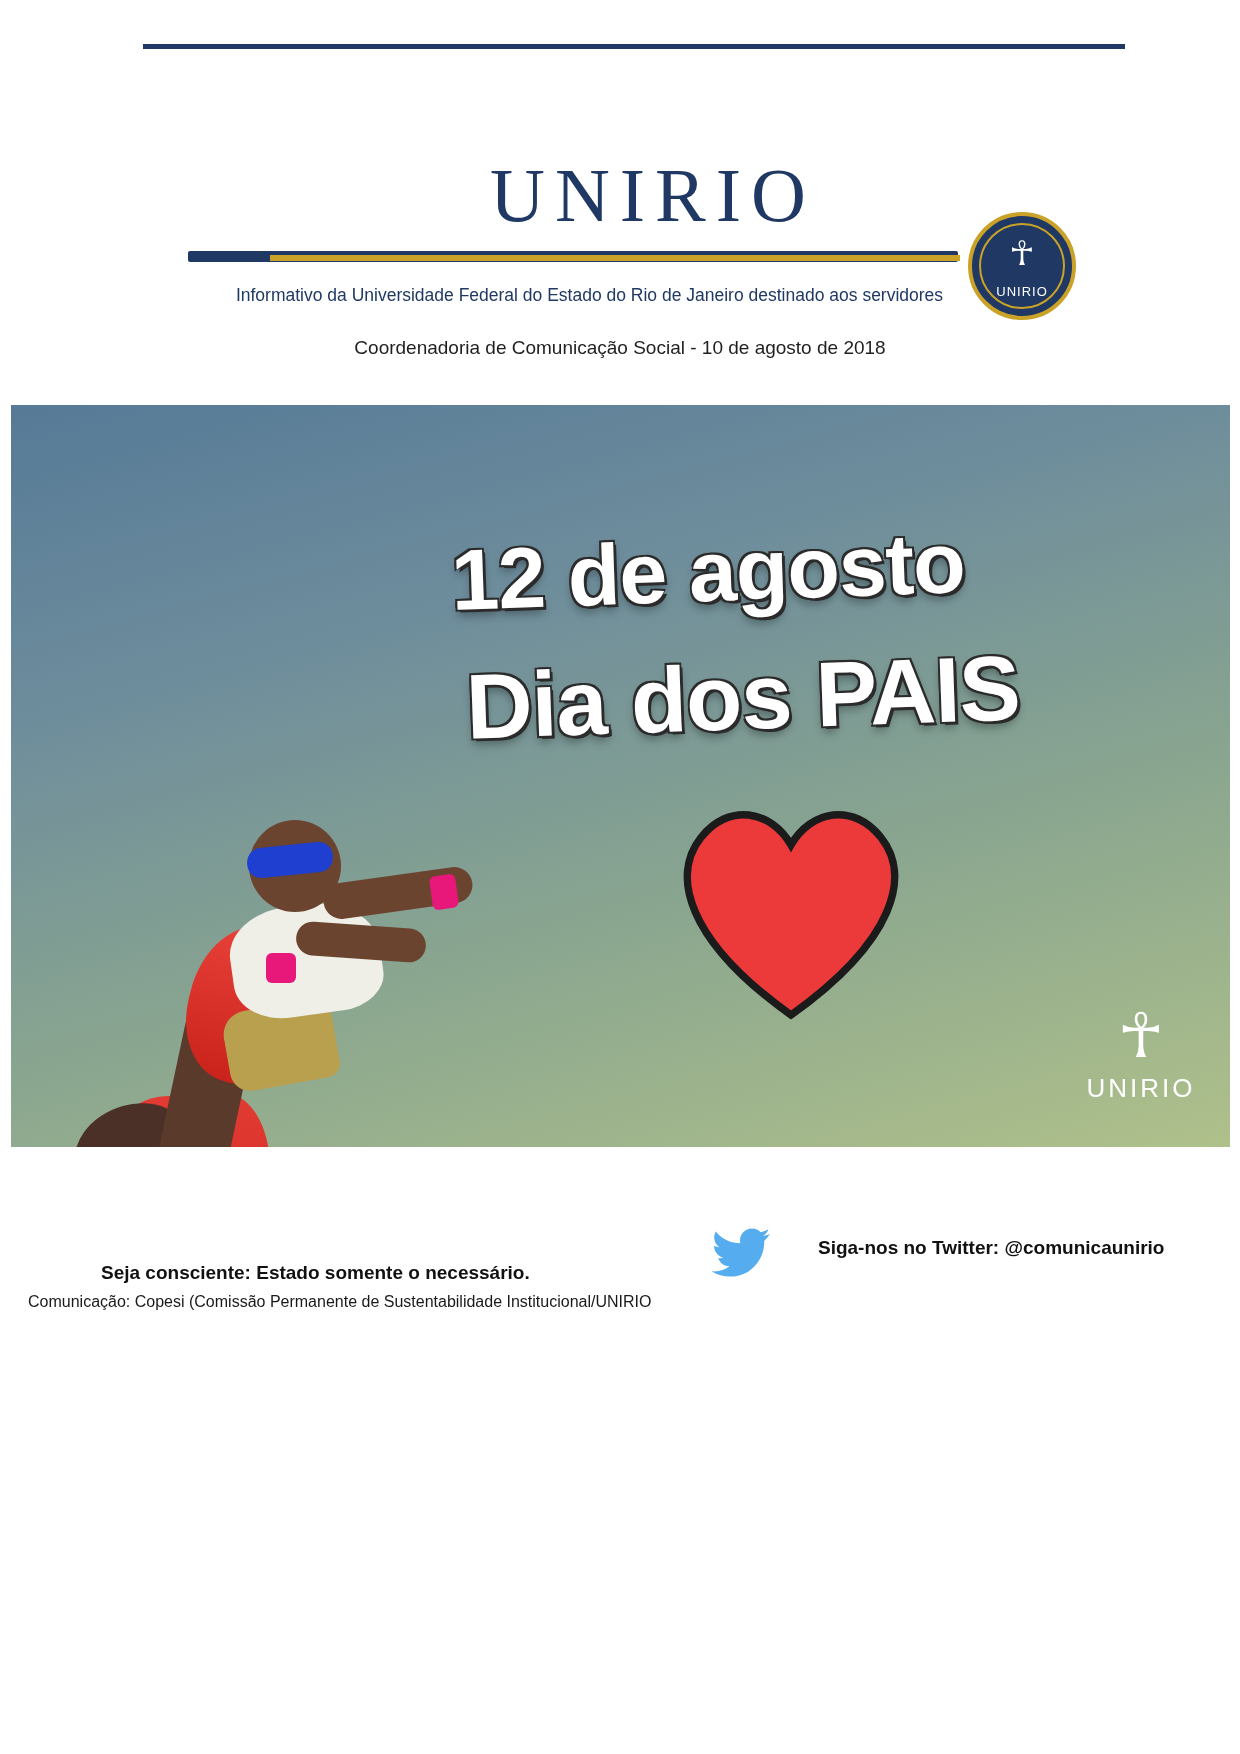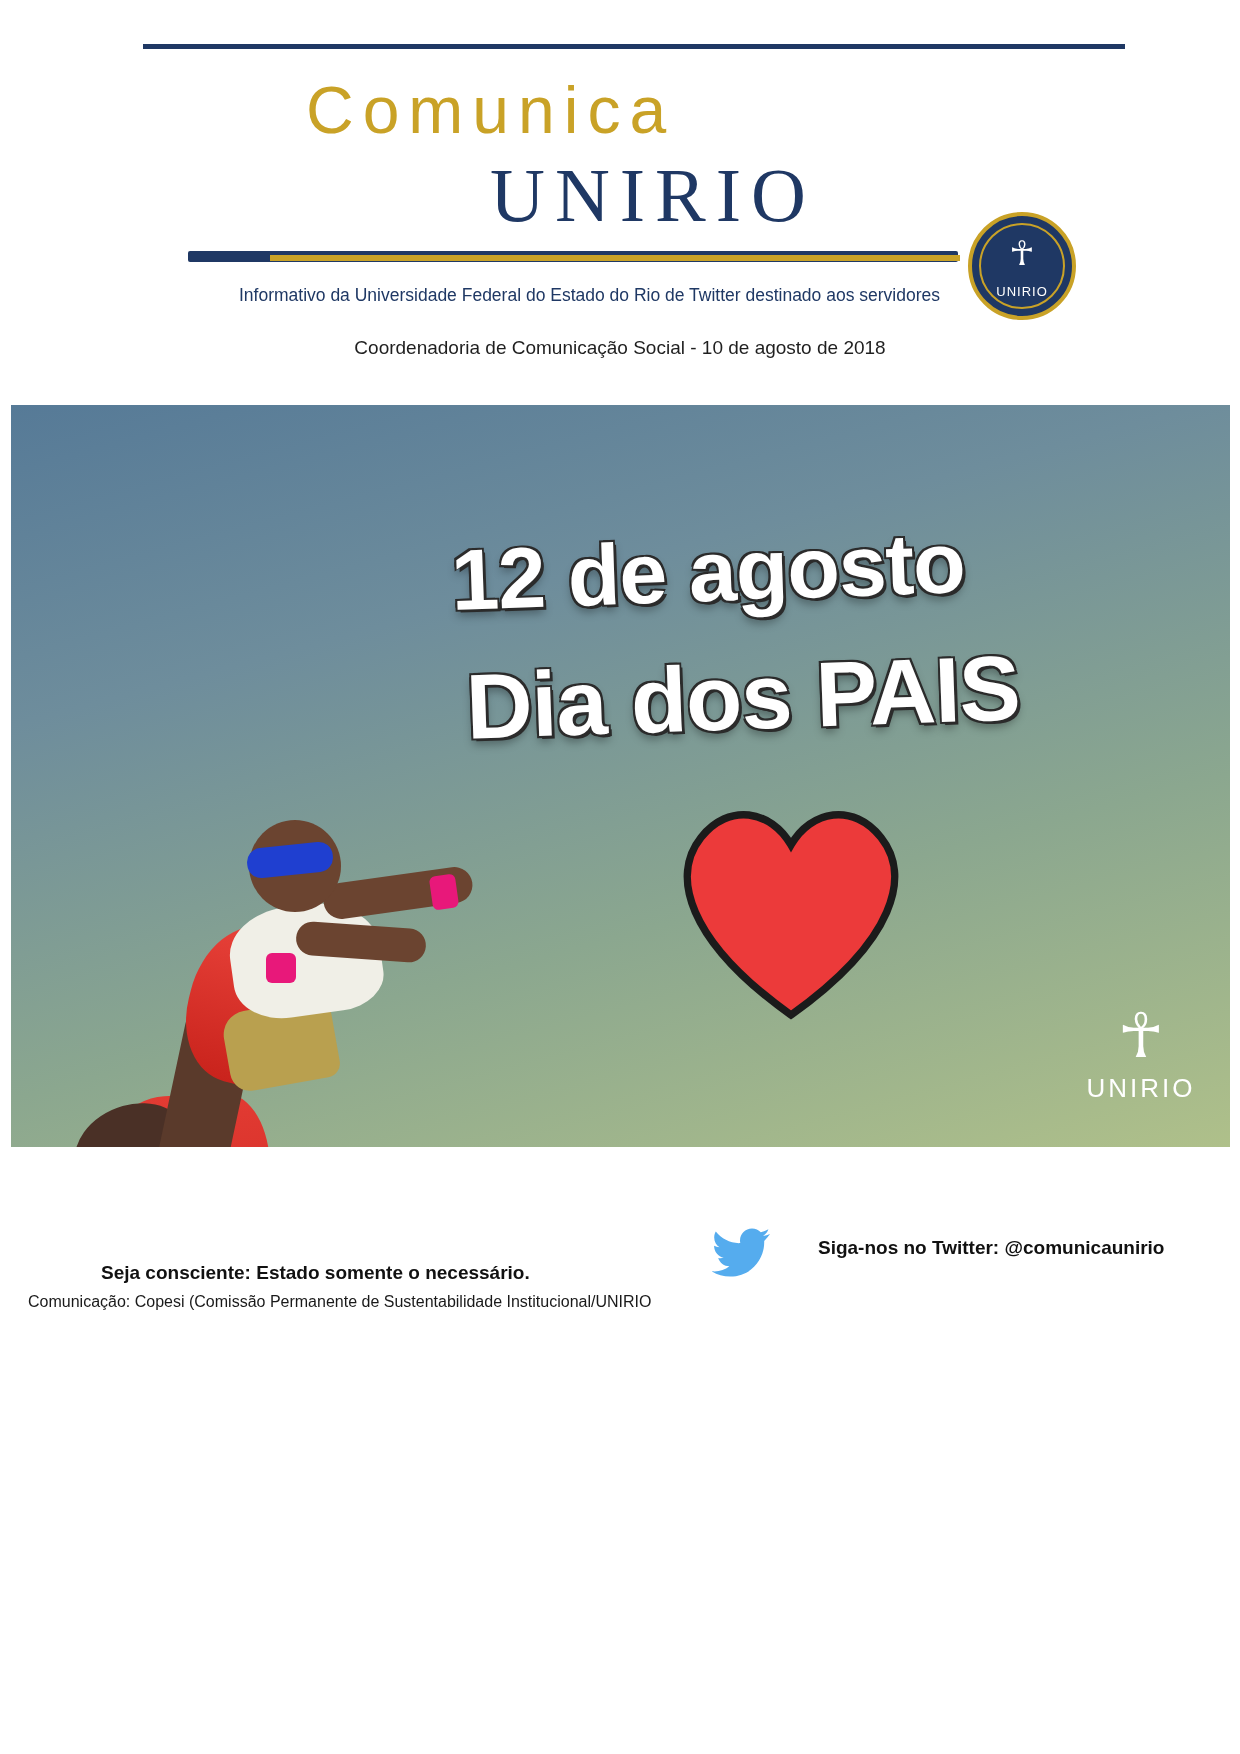--- a/index.html
+++ b/index.html
@@ -372,28 +372,27 @@
     white-space: nowrap;
   }
 </style>
 </head>
 <body>
 
 <div class="header">
 
   <div class="top-rule"></div>
 
-  <div class="brand-comunica">Comunica</div>
 
   <div class="brand-unirio">UNIRIO</div>
 
   <div class="rule-navy"></div>
   <div class="rule-gold"></div>
 
-  <div class="tagline">Informativo da Universidade Federal do Estado do Rio de Twitter destinado aos servidores</div>
+  <div class="tagline">Informativo da Universidade Federal do Estado do Rio de Janeiro destinado aos servidores</div>
 
   <div class="seal">
     <div class="seal-inner"></div>
     <div class="seal-mark">☥</div>
     <div class="seal-text">UNIRIO</div>
   </div>
 
   <div class="issue-line">Coordenadoria de Comunicação Social  -  10 de agosto de 2018</div>
 </div>
 

